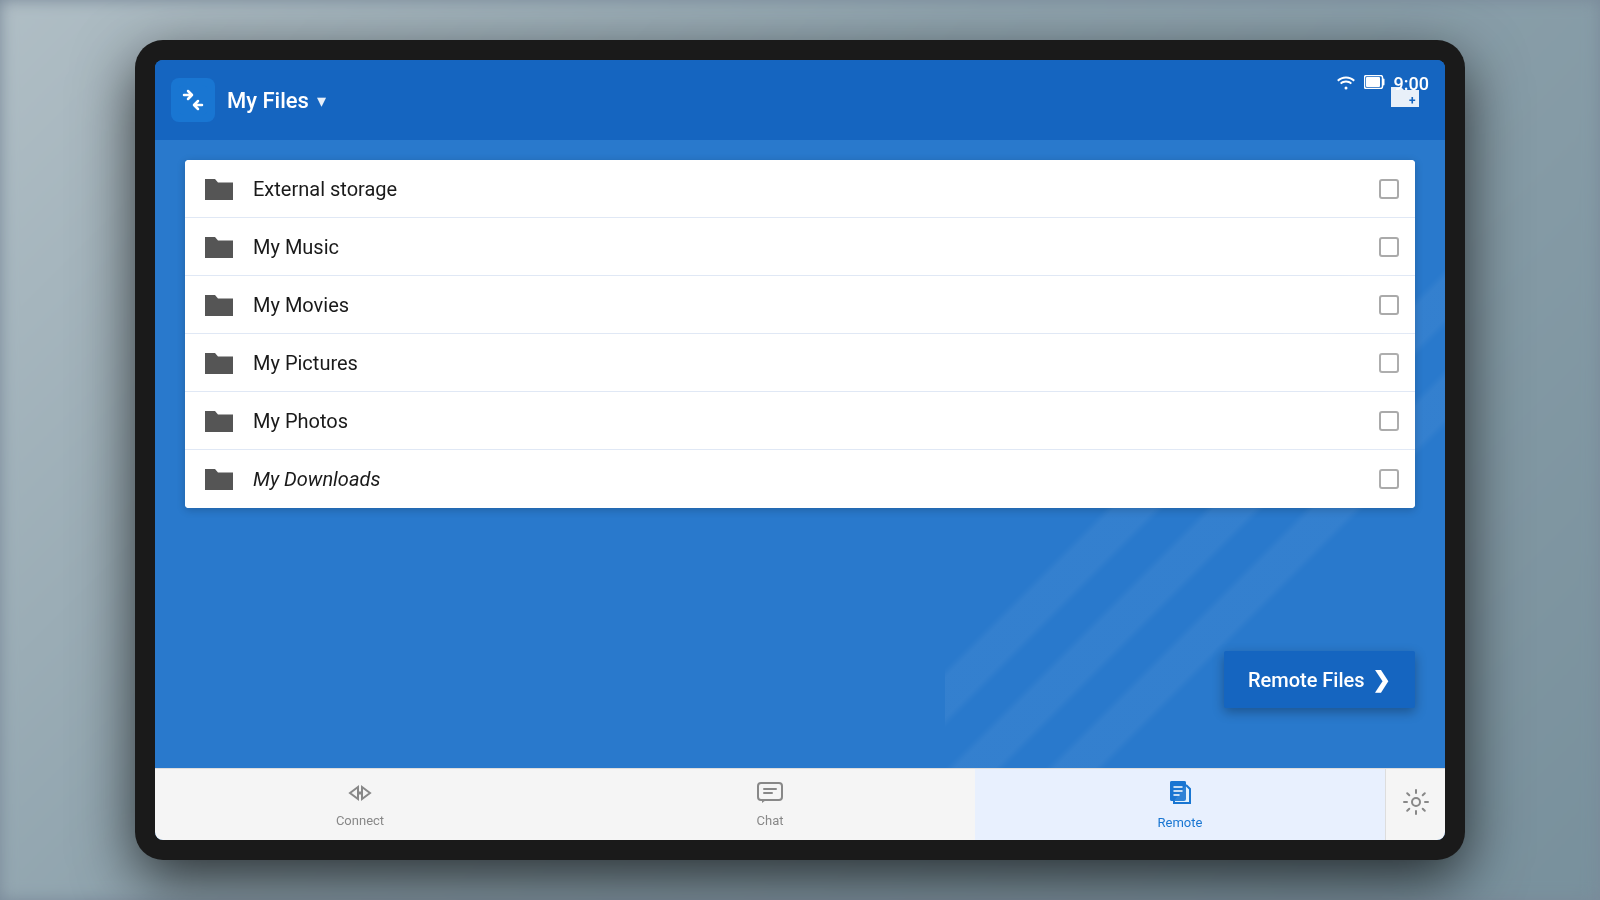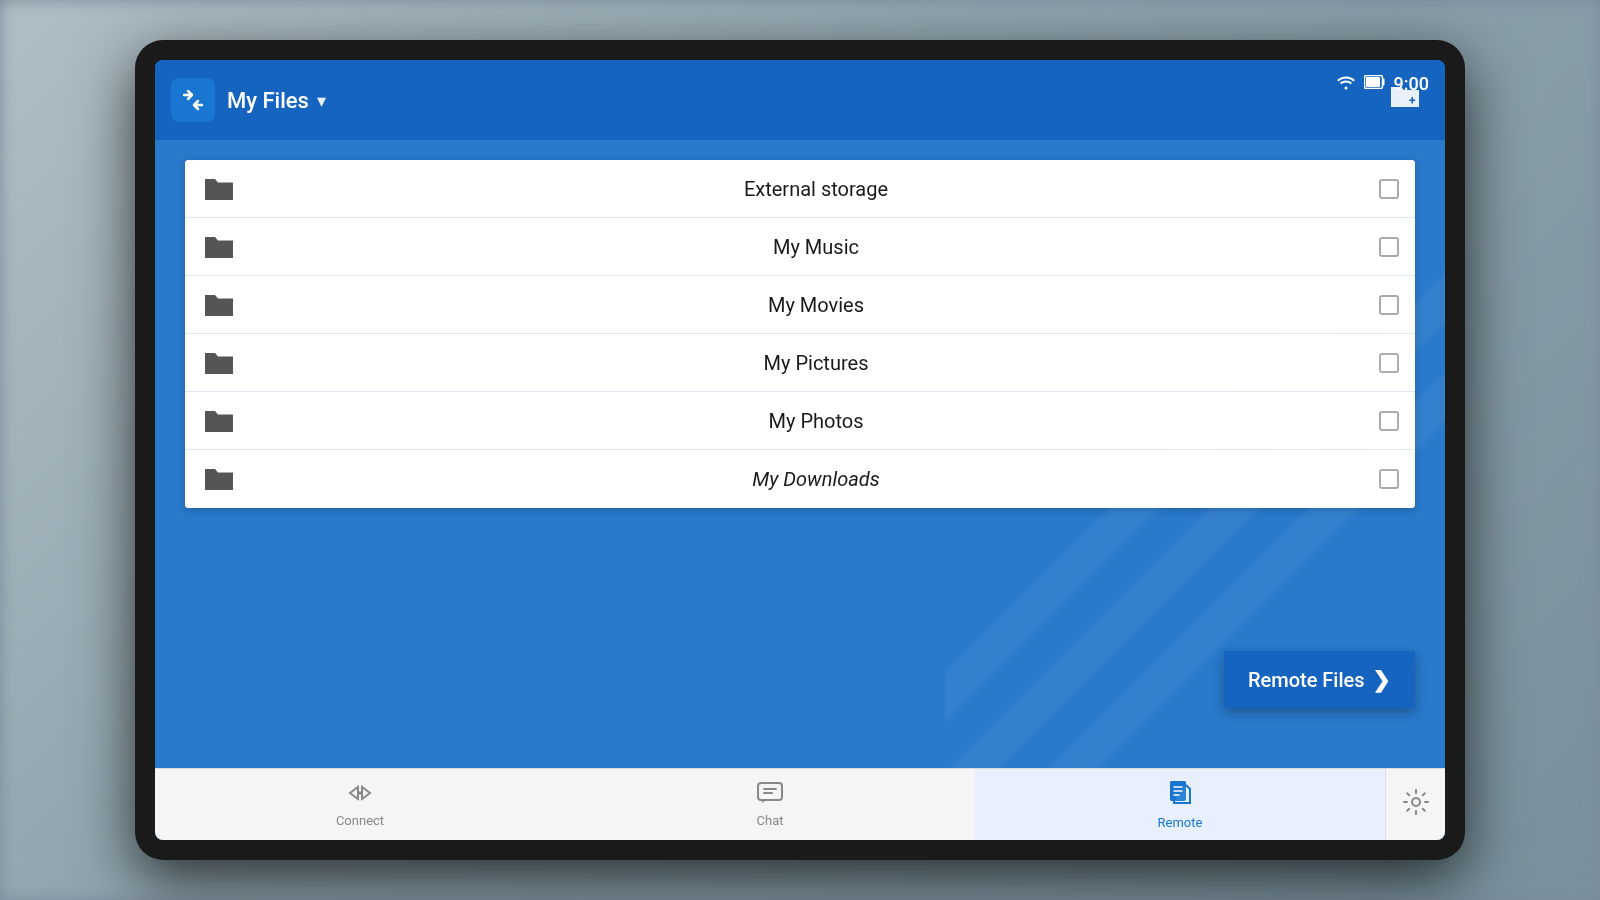--- a/index.html
+++ b/index.html
@@ -153,21 +153,20 @@
     }
 
     .file-item {
       display: flex;
       align-items: center;
       height: 58px;
       padding: 0 16px;
       border-bottom: 1px solid #e0e8f5;
       background: white;
       cursor: pointer;
-      text-align: center;
     }
 
     .file-item:last-child {
       border-bottom: none;
       font-style: italic;
     }
 
     .folder-icon {
       width: 36px;
       height: 36px;

